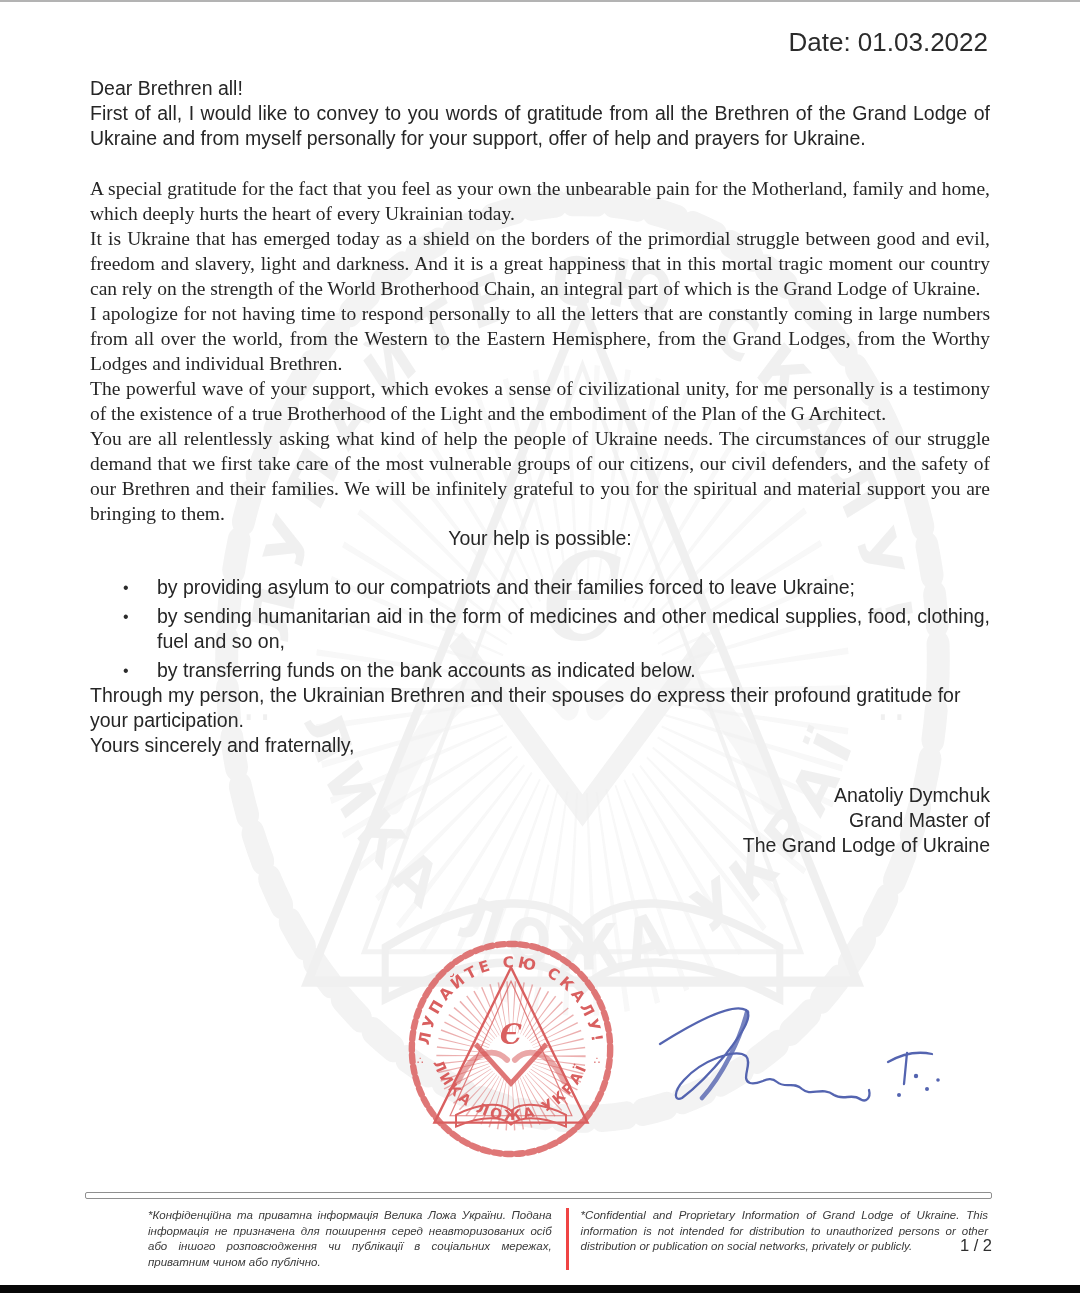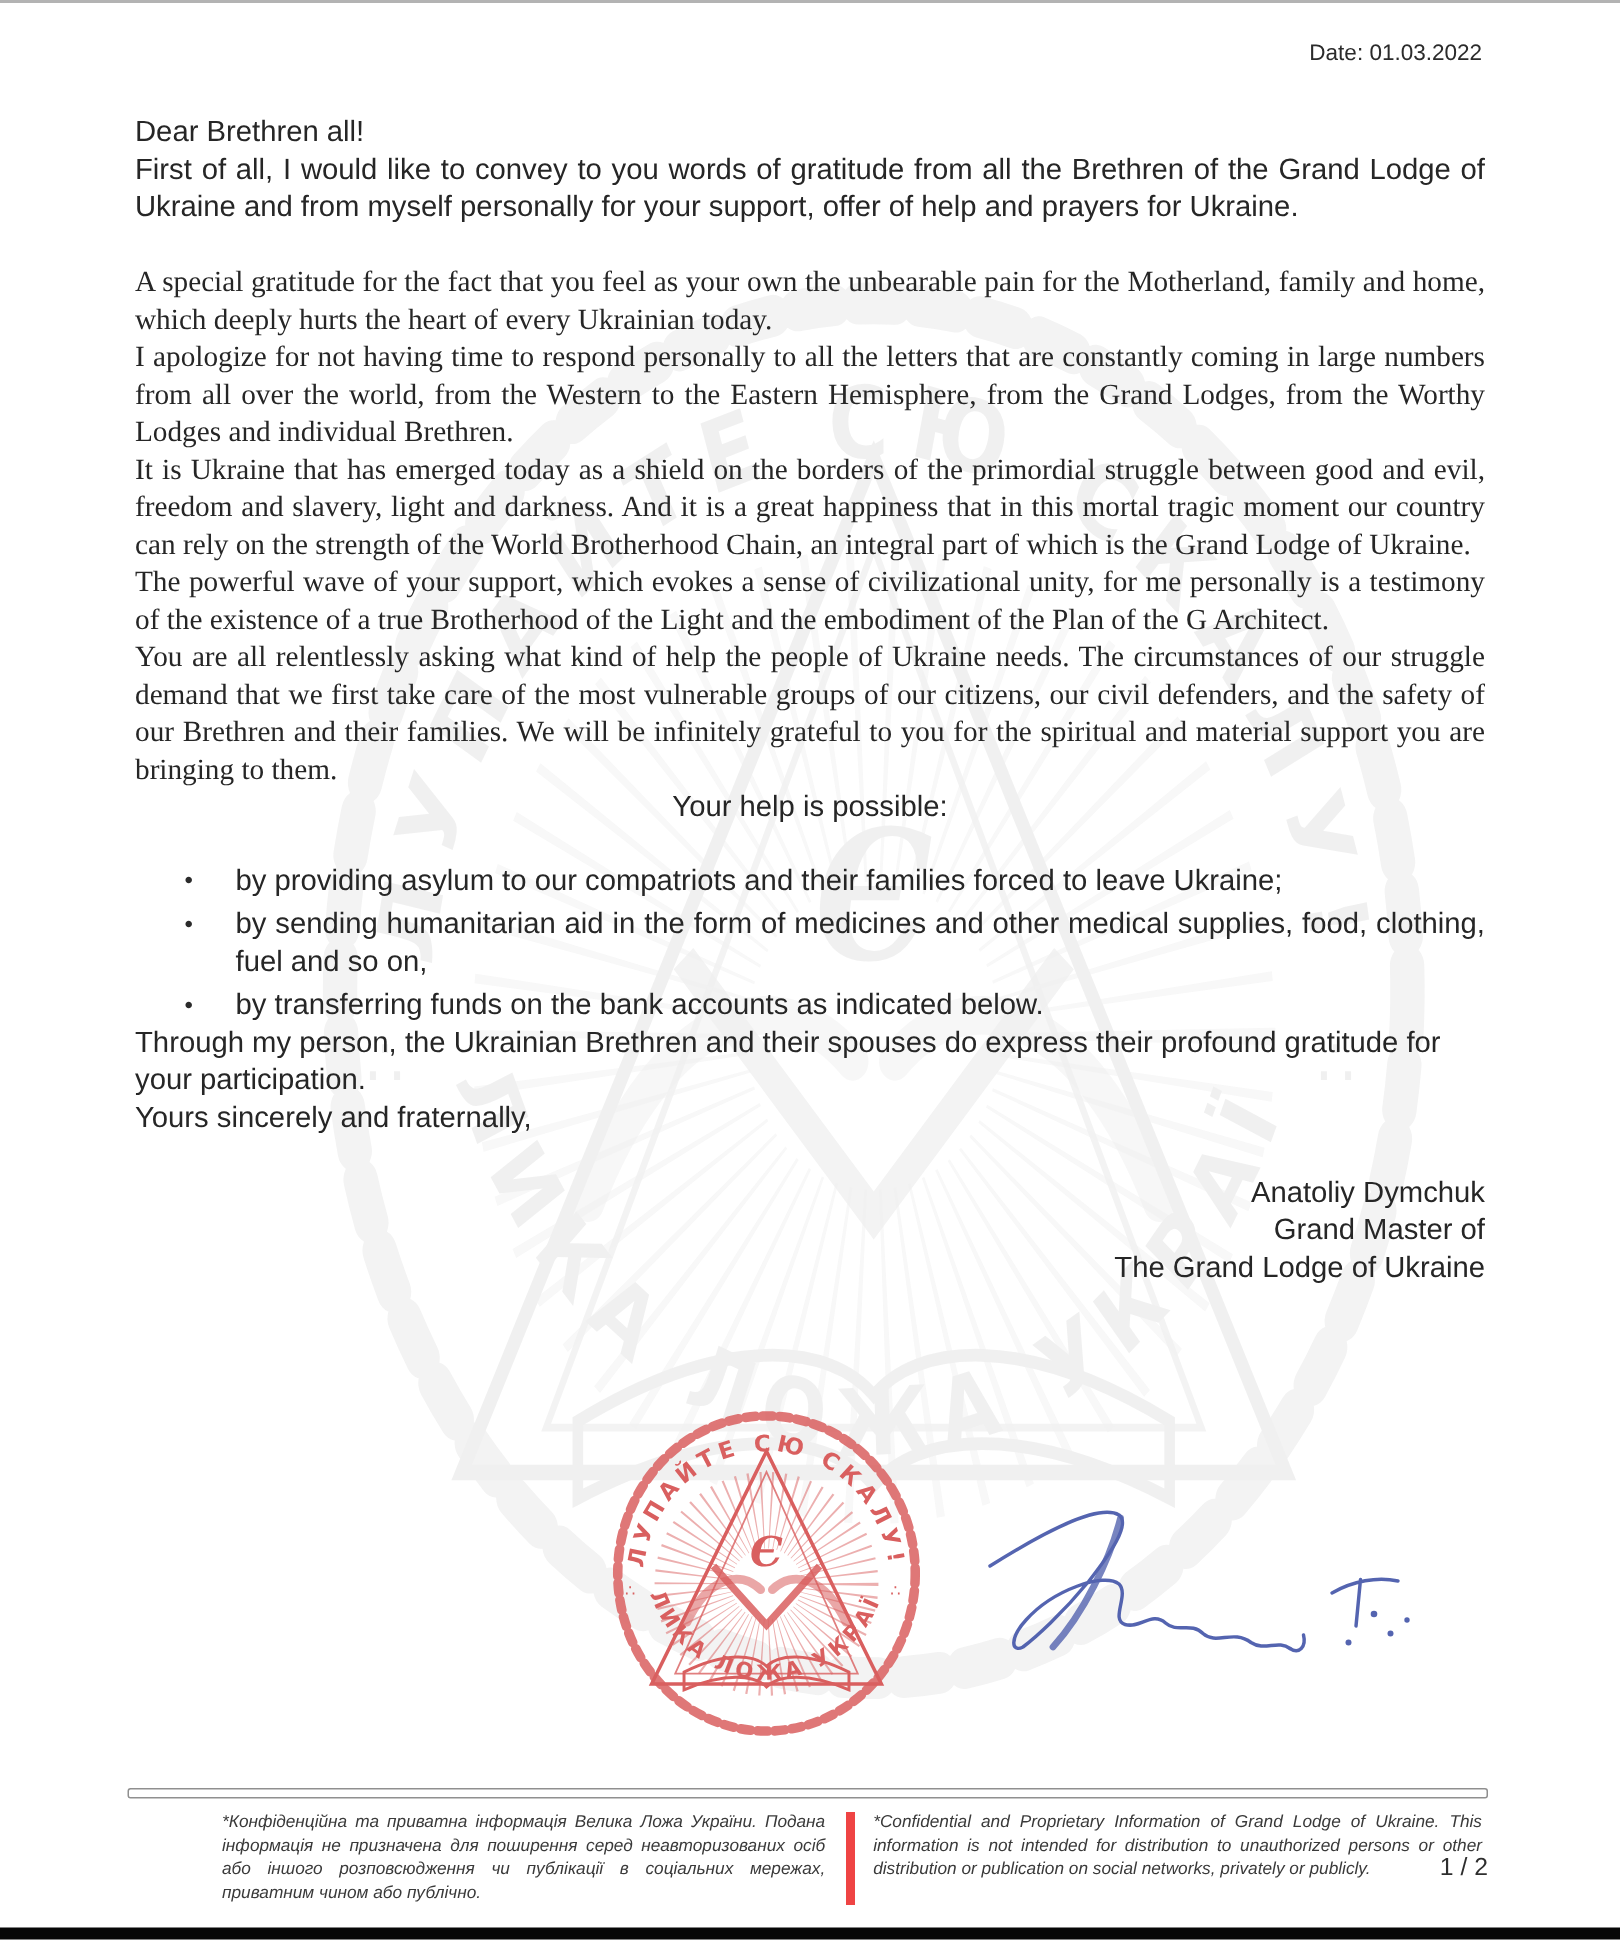--- a/index.html
+++ b/index.html
@@ -3,21 +3,21 @@
 <meta charset="utf-8">
 <style>
   html,body{margin:0;padding:0;background:#fff;}
   .page{
     position:relative;width:1080px;height:1304px;background:#ffffff;
     font-family:"Liberation Sans", sans-serif;color:#262626;overflow:hidden;
   }
   .top-line{position:absolute;top:0;left:0;right:0;height:2px;background:#b3b3b3;}
   .bottom-bar{position:absolute;top:1285px;left:0;right:0;height:8px;background:#070707;}
 
-  .date{position:absolute;top:27px;right:92px;font-size:15px;color:#2b2b2b;}
+  .date{position:absolute;top:27px;right:92px;font-size:26px;color:#2b2b2b;}
 
   .content{position:absolute;left:90px;top:76px;width:900px;font-size:19.5px;line-height:25px;}
   .content p{margin:0;}
   .salutation{margin:0;}
   .p-intro{margin-top:25px;text-align:justify;}
   .p-block{margin-top:25px;}
   .p-block p{text-align:justify;font-family:Liberation Serif, serif;}
   .help-intro{margin-top:25px;text-align:center;}
   ul.bullets{list-style:none;margin:24px 0 0 0;padding:0;}
   ul.bullets li{position:relative;padding-left:67px;margin-top:4px;text-align:justify;}
@@ -26,21 +26,21 @@
   .closing{margin-top:73px;}
   .signer{margin-top:25px;text-align:right;}
 
   .seal-svg{position:absolute;left:403px;top:936px;width:216px;height:226px;}
   .watermark-svg{position:absolute;left:195px;top:168px;width:775px;height:985px;color:#4a4a4a;opacity:0.08;pointer-events:none;}
   .signature-svg{position:absolute;left:650px;top:992px;width:310px;height:135px;}
 
   .footer-rule{position:absolute;left:85px;top:1192px;width:905px;height:5px;background:#fff;border:1.5px solid #8f8f8f;border-radius:2px;}
   .footer{position:absolute;left:100px;top:1208px;width:888px;display:flex;font-size:11.5px;line-height:15.5px;font-style:italic;color:#3a3a3a;}
   .footer-uk{width:428px;padding-right:14px;text-align:justify;margin-left:48px;}
-  .footer-en{width:432px;padding-left:12px;border-left:6px solid #ef4444;text-align:justify;}
+  .footer-en{width:432px;padding-left:12px;border-left:3px solid #ef4444;text-align:justify;}
   .page-num{position:absolute;top:1236px;right:88px;font-size:16.5px;color:#2e2e2e;}
 </style>
 </head>
 <body>
 
 <div class="page">
 
   <div class="top-line"></div>
 
   <svg width="0" height="0" style="position:absolute" aria-hidden="true">
@@ -75,22 +75,22 @@
 
   <div class="date">Date: 01.03.2022</div>
 
   <div class="content">
     <p class="salutation">Dear Brethren all!</p>
 
     <p class="p-intro">First of all, I would like to convey to you words of gratitude from all the Brethren of the Grand Lodge of Ukraine and from myself personally for your support, offer of help and prayers for Ukraine.</p>
 
     <div class="p-block">
       <p>A special gratitude for the fact that you feel as your own the unbearable pain for the Motherland, family and home, which deeply hurts the heart of every Ukrainian today.</p>
+      <p>It is Ukraine that has emerged today as a shield on the borders of the primordial struggle between good and evil, freedom and slavery, light and darkness. And it is a great happiness that in this mortal tragic moment our country can rely on the strength of the World Brotherhood Chain, an integral part of which is the Grand Lodge of Ukraine.</p>
       <p>I apologize for not having time to respond personally to all the letters that are constantly coming in large numbers from all over the world, from the Western to the Eastern Hemisphere, from the Grand Lodges, from the Worthy Lodges and individual Brethren.</p>
-      <p>It is Ukraine that has emerged today as a shield on the borders of the primordial struggle between good and evil, freedom and slavery, light and darkness. And it is a great happiness that in this mortal tragic moment our country can rely on the strength of the World Brotherhood Chain, an integral part of which is the Grand Lodge of Ukraine.</p>
       <p>The powerful wave of your support, which evokes a sense of civilizational unity, for me personally is a testimony of the existence of a true Brotherhood of the Light and the embodiment of the Plan of the G Architect.</p>
       <p>You are all relentlessly asking what kind of help the people of Ukraine needs. The circumstances of our struggle demand that we first take care of the most vulnerable groups of our citizens, our civil defenders, and the safety of our Brethren and their families. We will be infinitely grateful to you for the spiritual and material support you are bringing to them.</p>
     </div>
 
     <p class="help-intro">Your help is possible:</p>
 
     <ul class="bullets">
       <li>
         <span class="dot">•</span>
         <span>by providing asylum to our compatriots and their families forced to leave Ukraine;</span>

